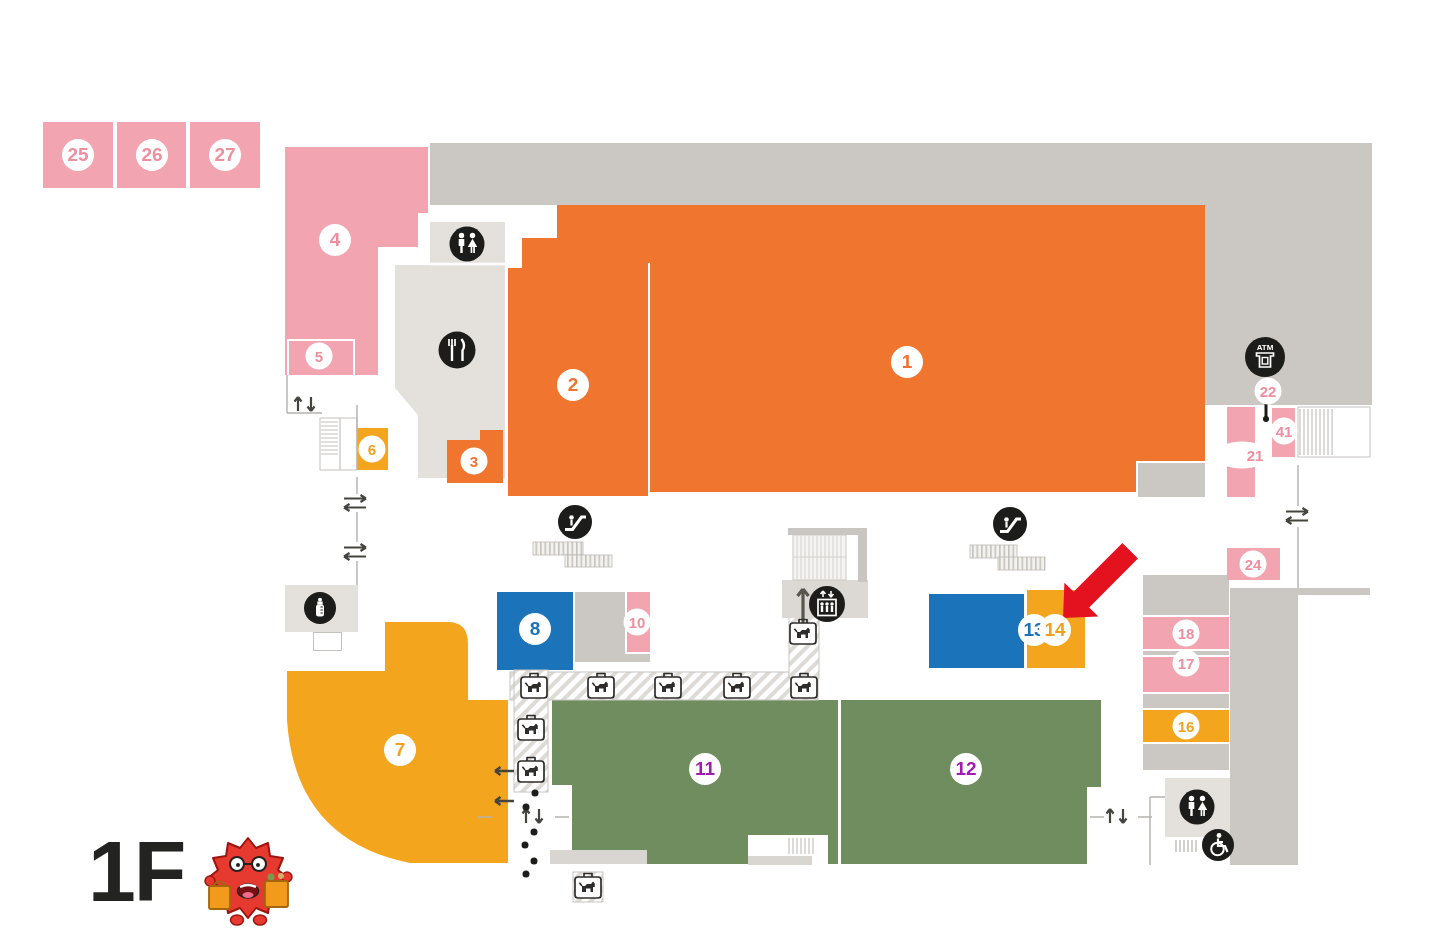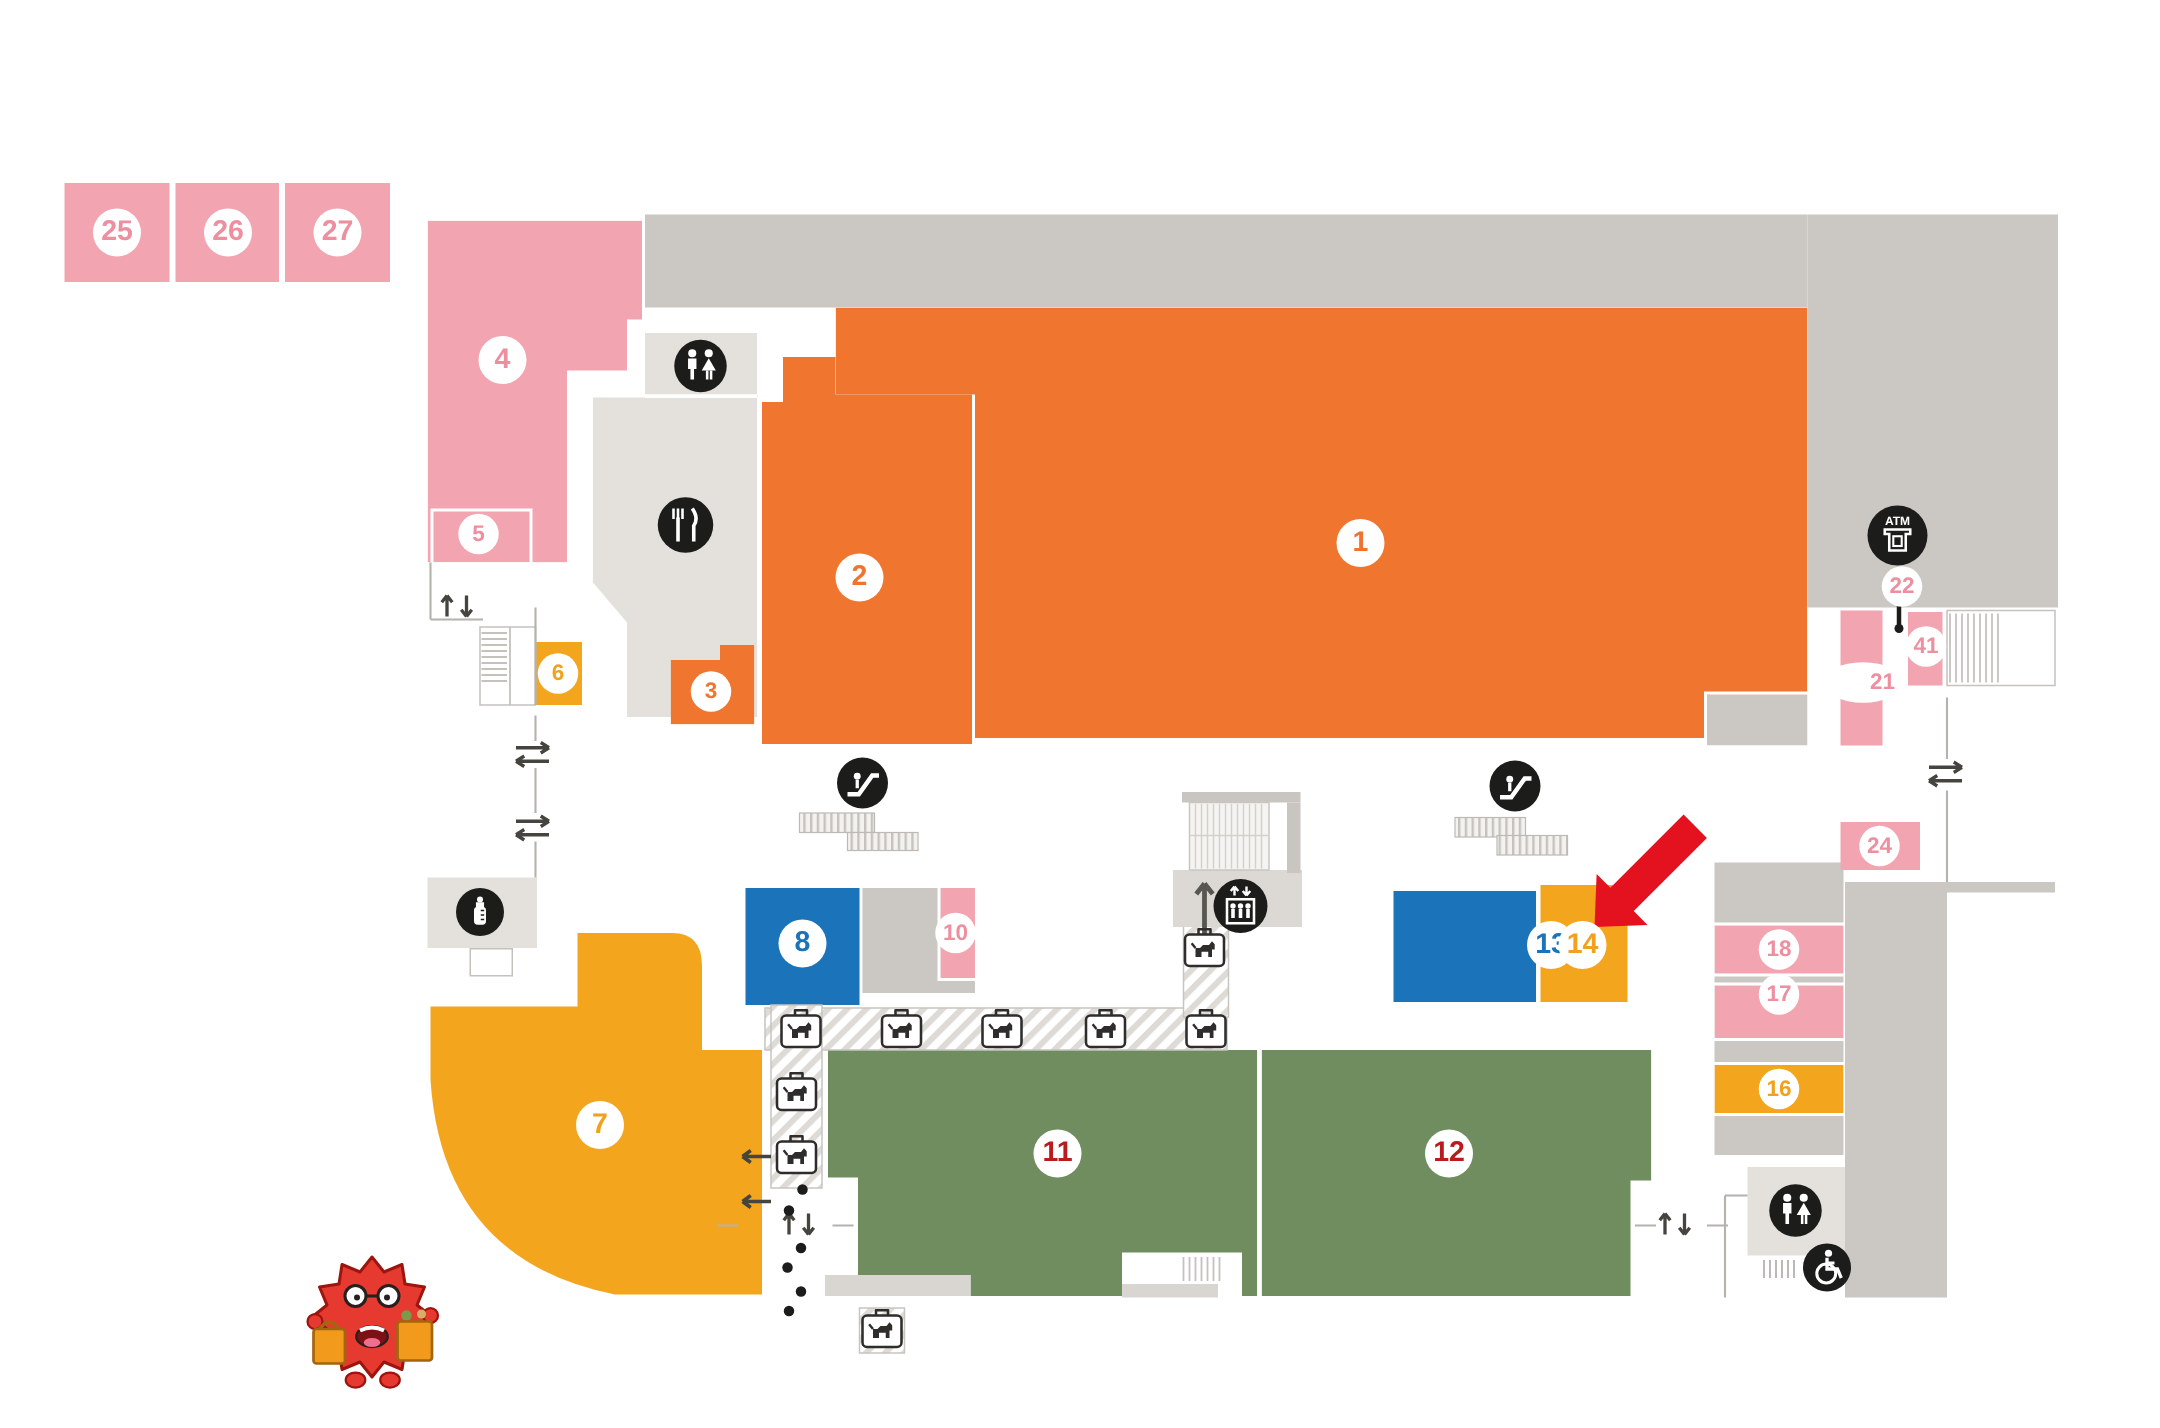--- a/index.html
+++ b/index.html
@@ -14,21 +14,21 @@
   .gy{background:#cbc8c4}
   .gy2{background:#d9d6d2}
   .lg{background:#e4e1dd}
   .wb{outline:2px solid #fff;}
   .wht{background:#fff;}
   svg.overlay{position:absolute;left:0;top:0;z-index:2;}
   .lbl{position:absolute;z-index:3;width:32px;height:32px;border-radius:50%;background:#fff;
        display:flex;align-items:center;justify-content:center;font-weight:bold;font-size:19px;
        transform:translate(-50%,-50%);}
   .lbl.sm{width:27px;height:27px;font-size:15px;}
-  .t-or{color:#ef7430}.t-pk{color:#ee8fa0}.t-yl{color:#f1a11d}.t-bl{color:#1b73b9}.t-gr{color:#b91c1c}
+  .t-or{color:#ef7430}.t-pk{color:#ee8fa0}.t-yl{color:#f1a11d}.t-bl{color:#1b73b9}.t-gr{color:#a21caf}
   .floor{position:absolute;left:88px;top:822px;z-index:3;font-size:86px;font-weight:bold;color:#232321;letter-spacing:-2px;}
   .legend-text{position:absolute;left:612px;top:877px;z-index:3;font-size:17px;font-weight:bold;color:#3c3b38;}
   .a5box{position:absolute;border:2px solid #fff;background:transparent;z-index:2;}
   .babytab{position:absolute;background:#fff;border:1.5px solid #c5c2be;z-index:2;}
 </style>
 </head>
 <body>
 
 <div class="map">
 
@@ -306,13 +306,14 @@
   <div class="lbl t-pk sm" style="left:1186px;top:663px;">17</div>
   <div class="lbl t-pk sm" style="left:1186px;top:633px;">18</div>
   <div class="lbl t-pk sm" style="left:1242px;top:455px;padding-left:26px;">21</div>
   <div class="lbl t-pk sm" style="left:1268px;top:391px;">22</div>
   <div class="lbl t-pk sm" style="left:1284px;top:431px;">41</div>
   <div class="lbl t-pk sm" style="left:1253px;top:564px;">24</div>
   <div class="lbl t-pk" style="left:78px;top:155px;">25</div>
   <div class="lbl t-pk" style="left:152px;top:155px;">26</div>
   <div class="lbl t-pk" style="left:225px;top:155px;text-align:right;">27</div>
 
+  <div class="floor">1F</div>
 </div>
 
 </body></html>

